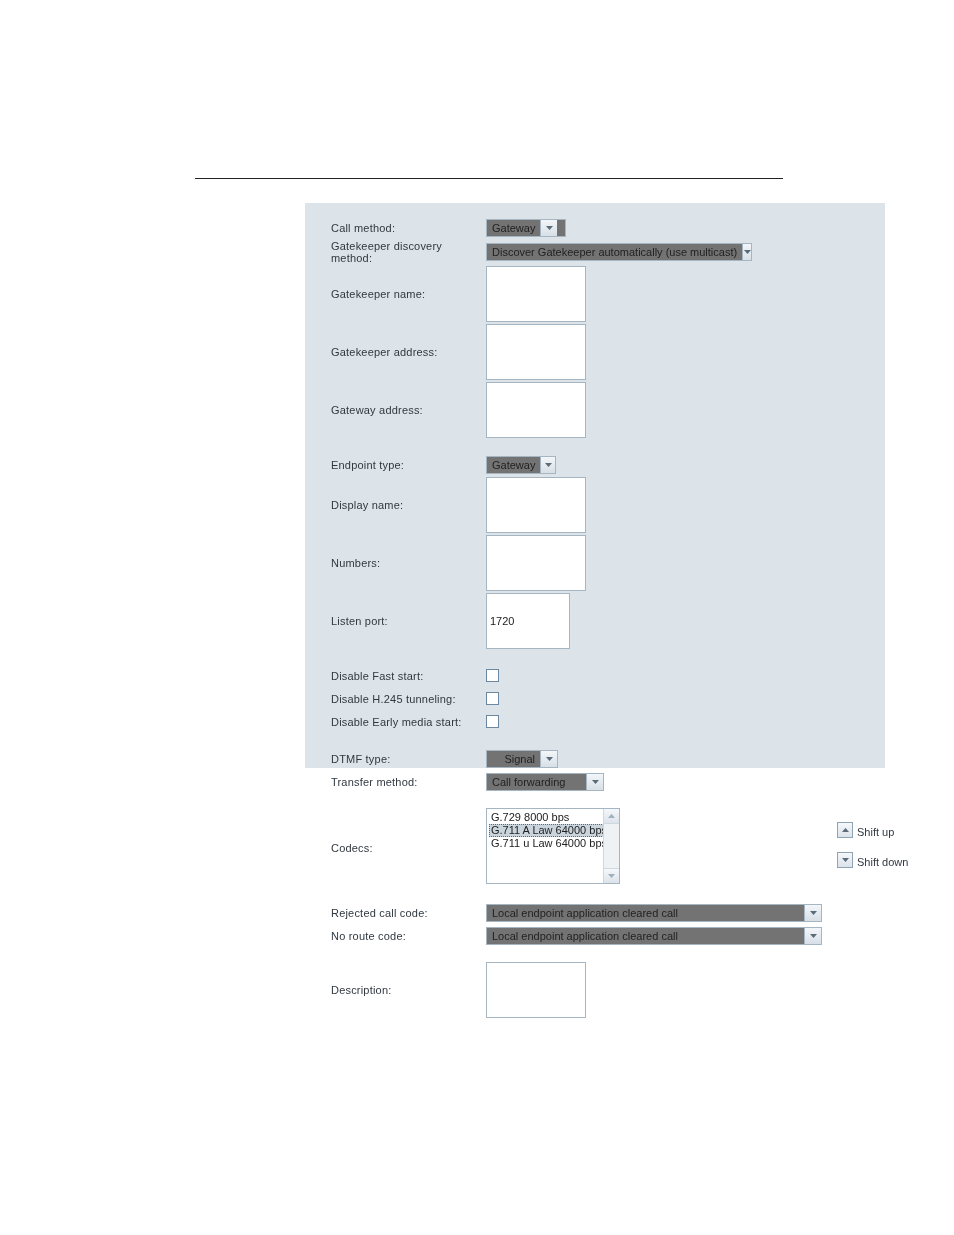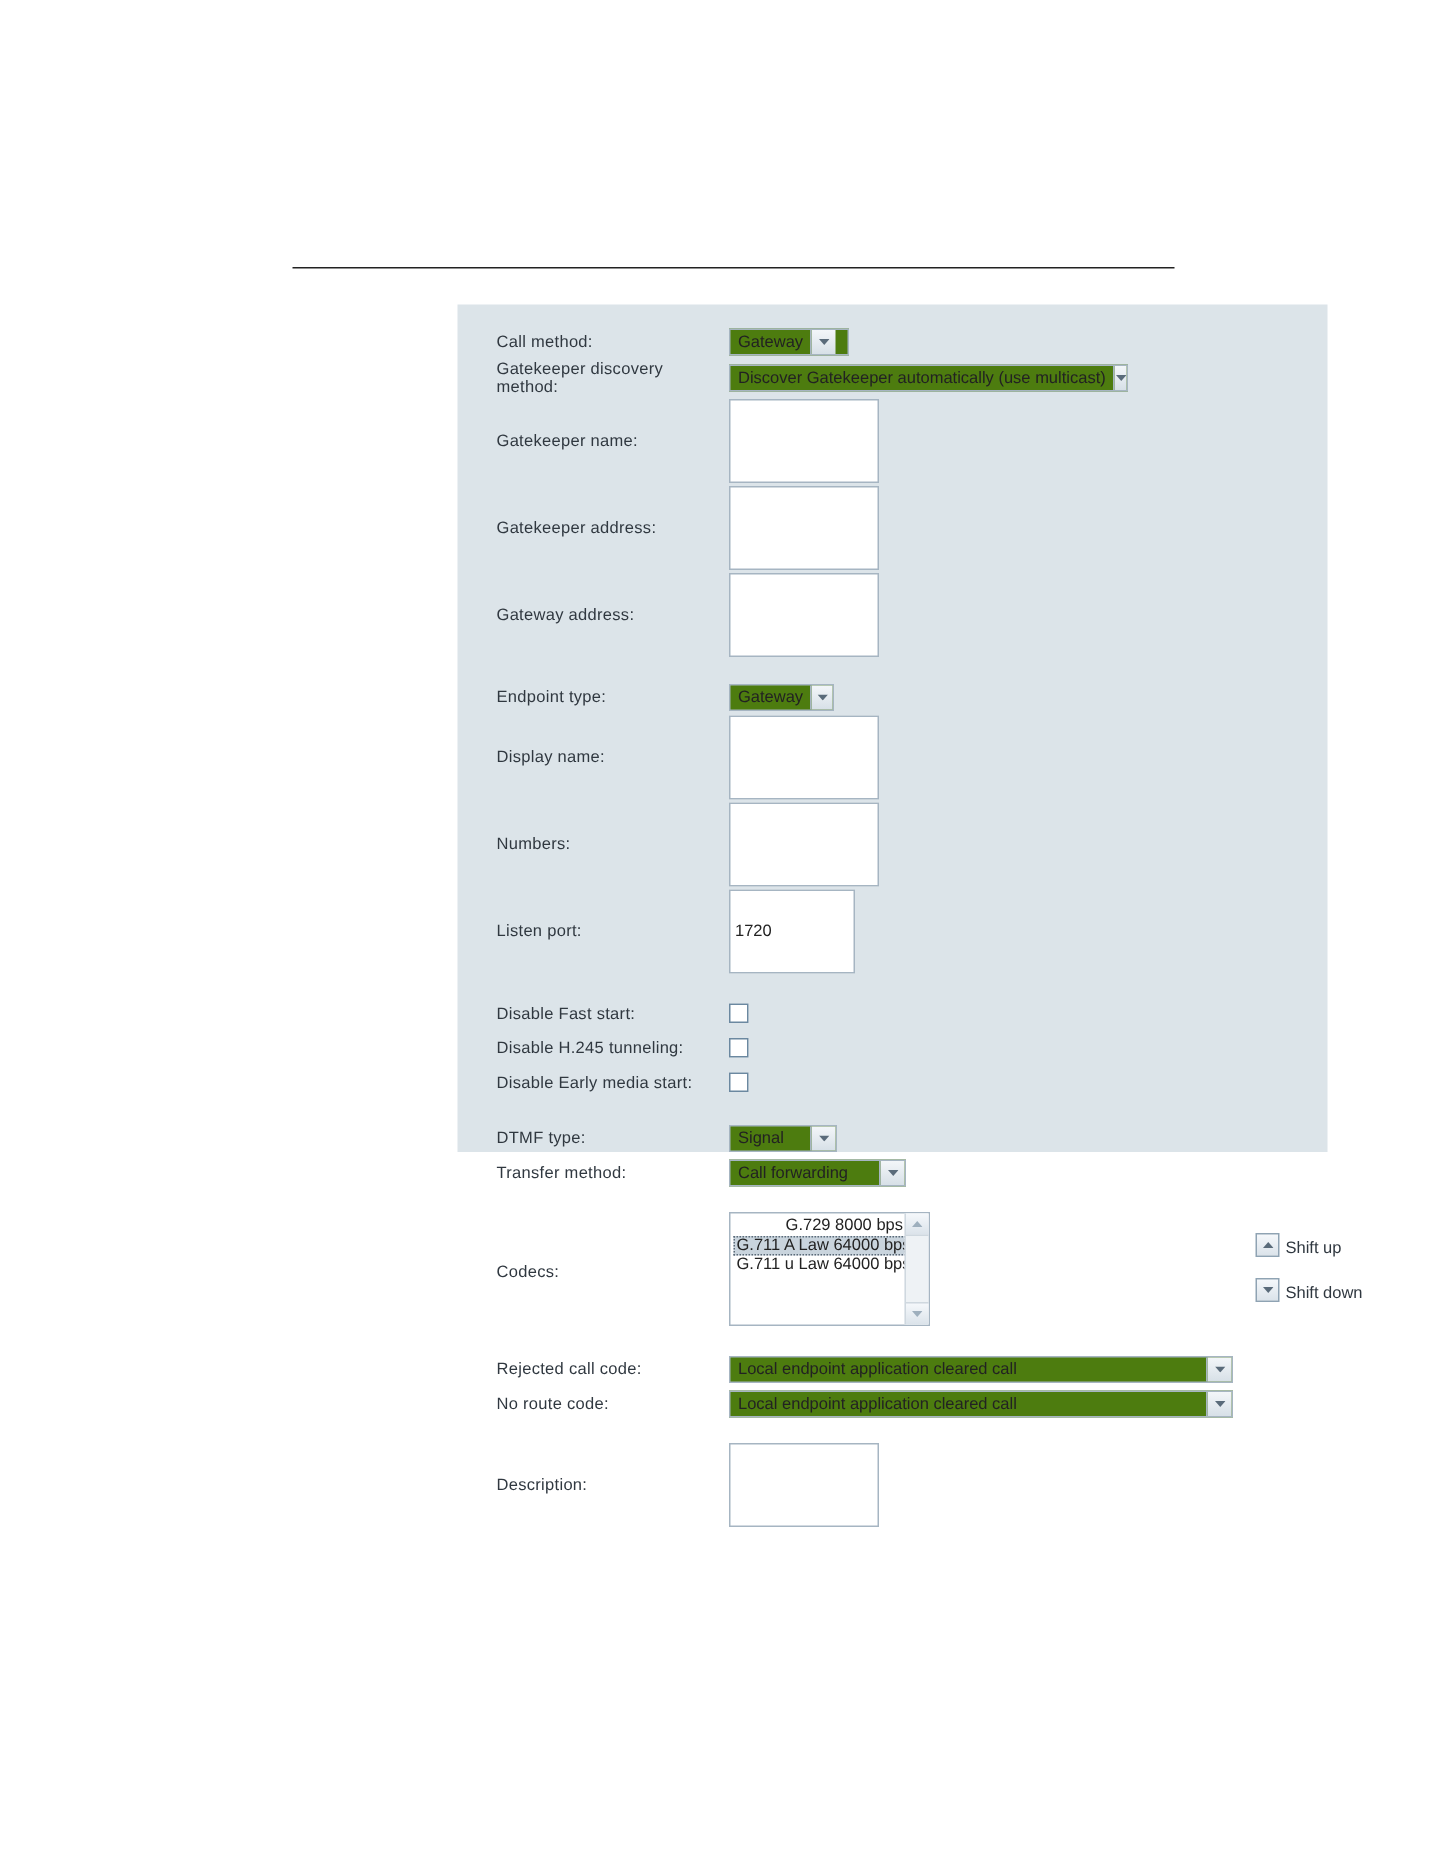--- a/index.html
+++ b/index.html
@@ -57,21 +57,21 @@
     color: #222;
     box-sizing: content-box;
   }
   .txt-sm { width: 76px; }
   .txt-md { width: 92px; }
 
   .combo {
     display: inline-flex;
     align-items: stretch;
     border: 1px solid #a6b5c2;
-    background: #4d7c0f;
+    background: #737373;
     height: 18px;
     box-sizing: border-box;
   }
   .combo .combo-text {
     font-size: 11px;
     padding: 2px 5px 0 5px;
     white-space: nowrap;
     color: #222;
   }
   .combo .combo-btn {
@@ -97,21 +97,20 @@
     width: 134px;
     height: 76px;
     border: 1px solid #a6b5c2;
     background: #fff;
     box-sizing: border-box;
   }
   .listbox .list-inner {
     position: absolute;
     left: 2px; top: 2px;
     width: 115px;
-    text-align: right;
   }
   .listbox .list-item {
     font-size: 11px;
     line-height: 13px;
     padding: 0 2px;
     white-space: nowrap;
     color: #222;
   }
   .listbox .list-item.selected {
     background: #c9d4dd;
@@ -245,21 +244,21 @@
     </div>
     <div class="row">
       <span class="label">Disable Early media start:</span>
       <span class="checkbox"></span>
     </div>
 
     <div class="gap-md"></div>
 
     <div class="row">
       <span class="label">DTMF type:</span>
-      <span class="combo" style="width:72px;">
+      <span class="combo" style="width:72px;text-align:right;">
         <span class="combo-text" style="flex:1">Signal</span>
         <span class="combo-btn">
           <svg width="7" height="4">
               <polygon points="0,0 7,0 3.5,4" fill="#5a6b7a"></polygon>
             </svg>
         </span>
       </span>
     </div>
     <div class="row">
       <span class="label">Transfer method:</span>

